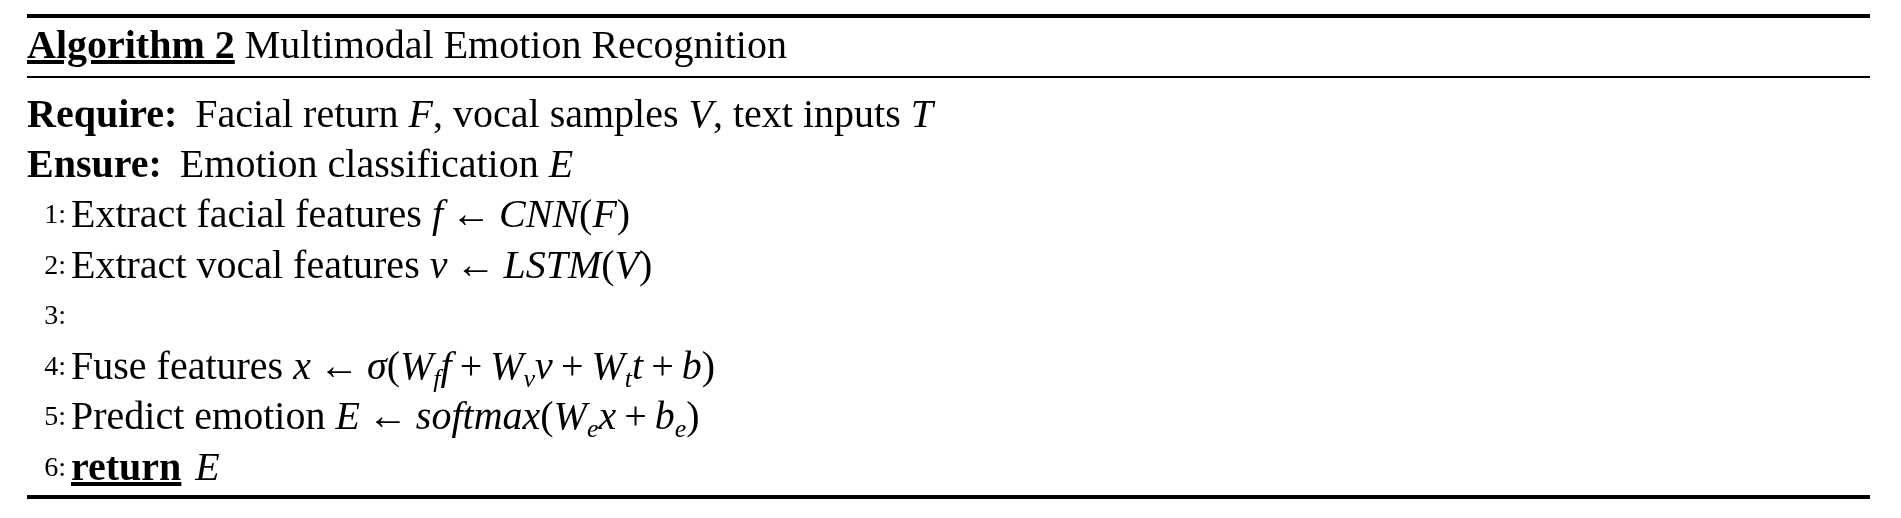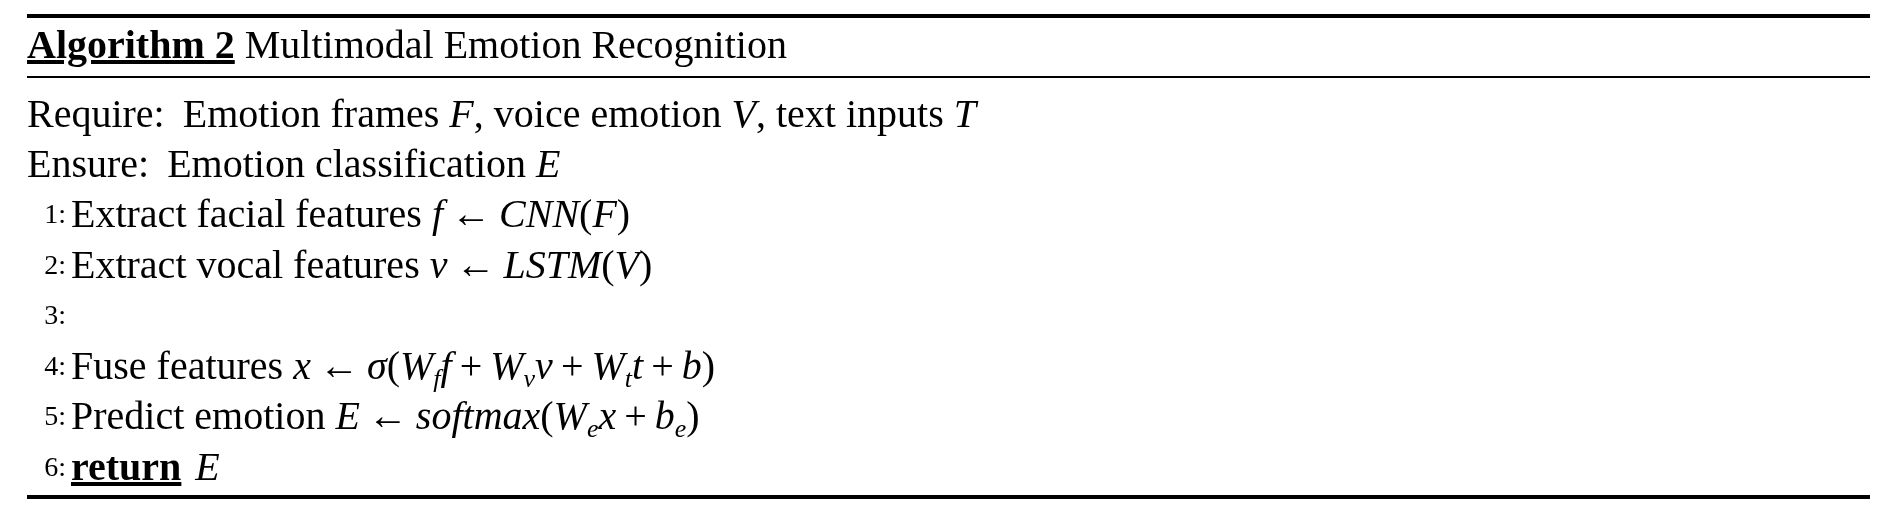--- a/index.html
+++ b/index.html
@@ -7,21 +7,21 @@
          font-family: "DejaVu Serif", "Liberation Serif", serif; color: #000; }
   .rule { position: absolute; left: 27px; width: 1843px; background: #000; }
   .rule-top { top: 14px; height: 4px; }
   .rule-mid { top: 76px; height: 2px; }
   .rule-bot { top: 495px; height: 4px; }
   .line { position: absolute; left: 27px; white-space: nowrap;
           font-family: "Liberation Serif", "DejaVu Serif", serif;
           font-size: 40px; line-height: 40px; }
   .caption { top: 25px; }
   .bold { font-weight: bold; text-decoration: underline; }
-  .label { display: inline-block; font-weight: normal; }
+  .label { display: inline-block; font-weight: bold; }
   .req-gap { display: inline-block; width: 18px; }
   .lineno { position: absolute; left: 26px; width: 40px; text-align: right;
             font-size: 28px; }
   .stmt { position: absolute; left: 71px; }
   i, .m { font-style: italic; }
   .up { font-style: normal; }
   sub { font-size: 26px; vertical-align: -8px; line-height: 0; font-style: italic; }
   .op { font-style: normal; padding: 0 8px; }
   .ret-gap { display: inline-block; width: 14px; }
 </style>
@@ -31,21 +31,21 @@
 <div class="rule rule-top"></div>
 
 <div class="line caption">
   <span class="bold">Algorithm 2</span>
   <span>Multimodal Emotion Recognition</span>
 </div>
 
 <div class="rule rule-mid"></div>
 
 <div class="line" style="top:94px">
-  <span class="label">Require:</span><span class="req-gap"></span><span>Emotion frames </span><i>F</i><span>, voice emotion </span><i>V</i><span>, text inputs </span><i>T</i>
+  <span class="label">Require:</span><span class="req-gap"></span><span>Facial return </span><i>F</i><span>, vocal samples </span><i>V</i><span>, text inputs </span><i>T</i>
 </div>
 
 <div class="line" style="top:144px">
   <span class="label">Ensure:</span><span class="req-gap"></span><span>Emotion classification </span><i>E</i>
 </div>
 
 <div class="line" style="top:194px; left:0; width:1901px; height:45px">
   <span class="lineno">1:</span>
   <span class="stmt"><span>Extract facial features </span><i>f</i><span class="op">←</span><i>CNN</i><span class="up">(</span><i>F</i><span class="up">)</span></span>
 </div>

